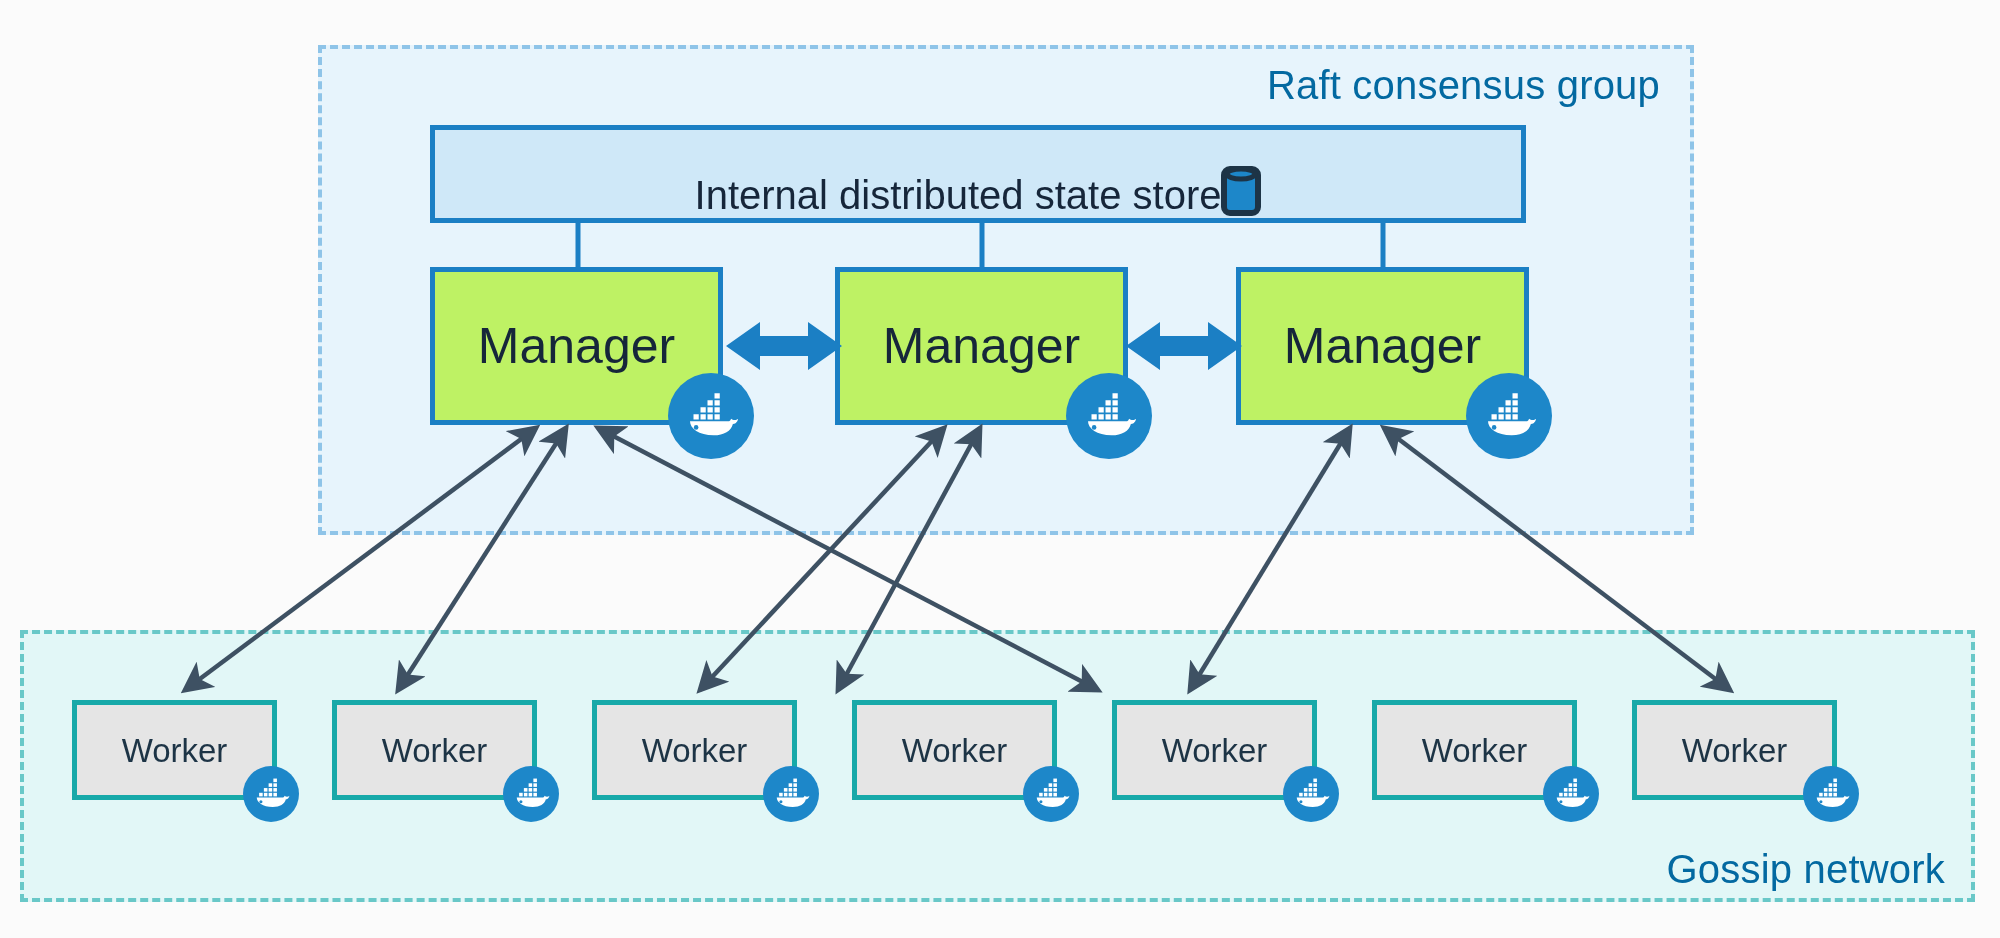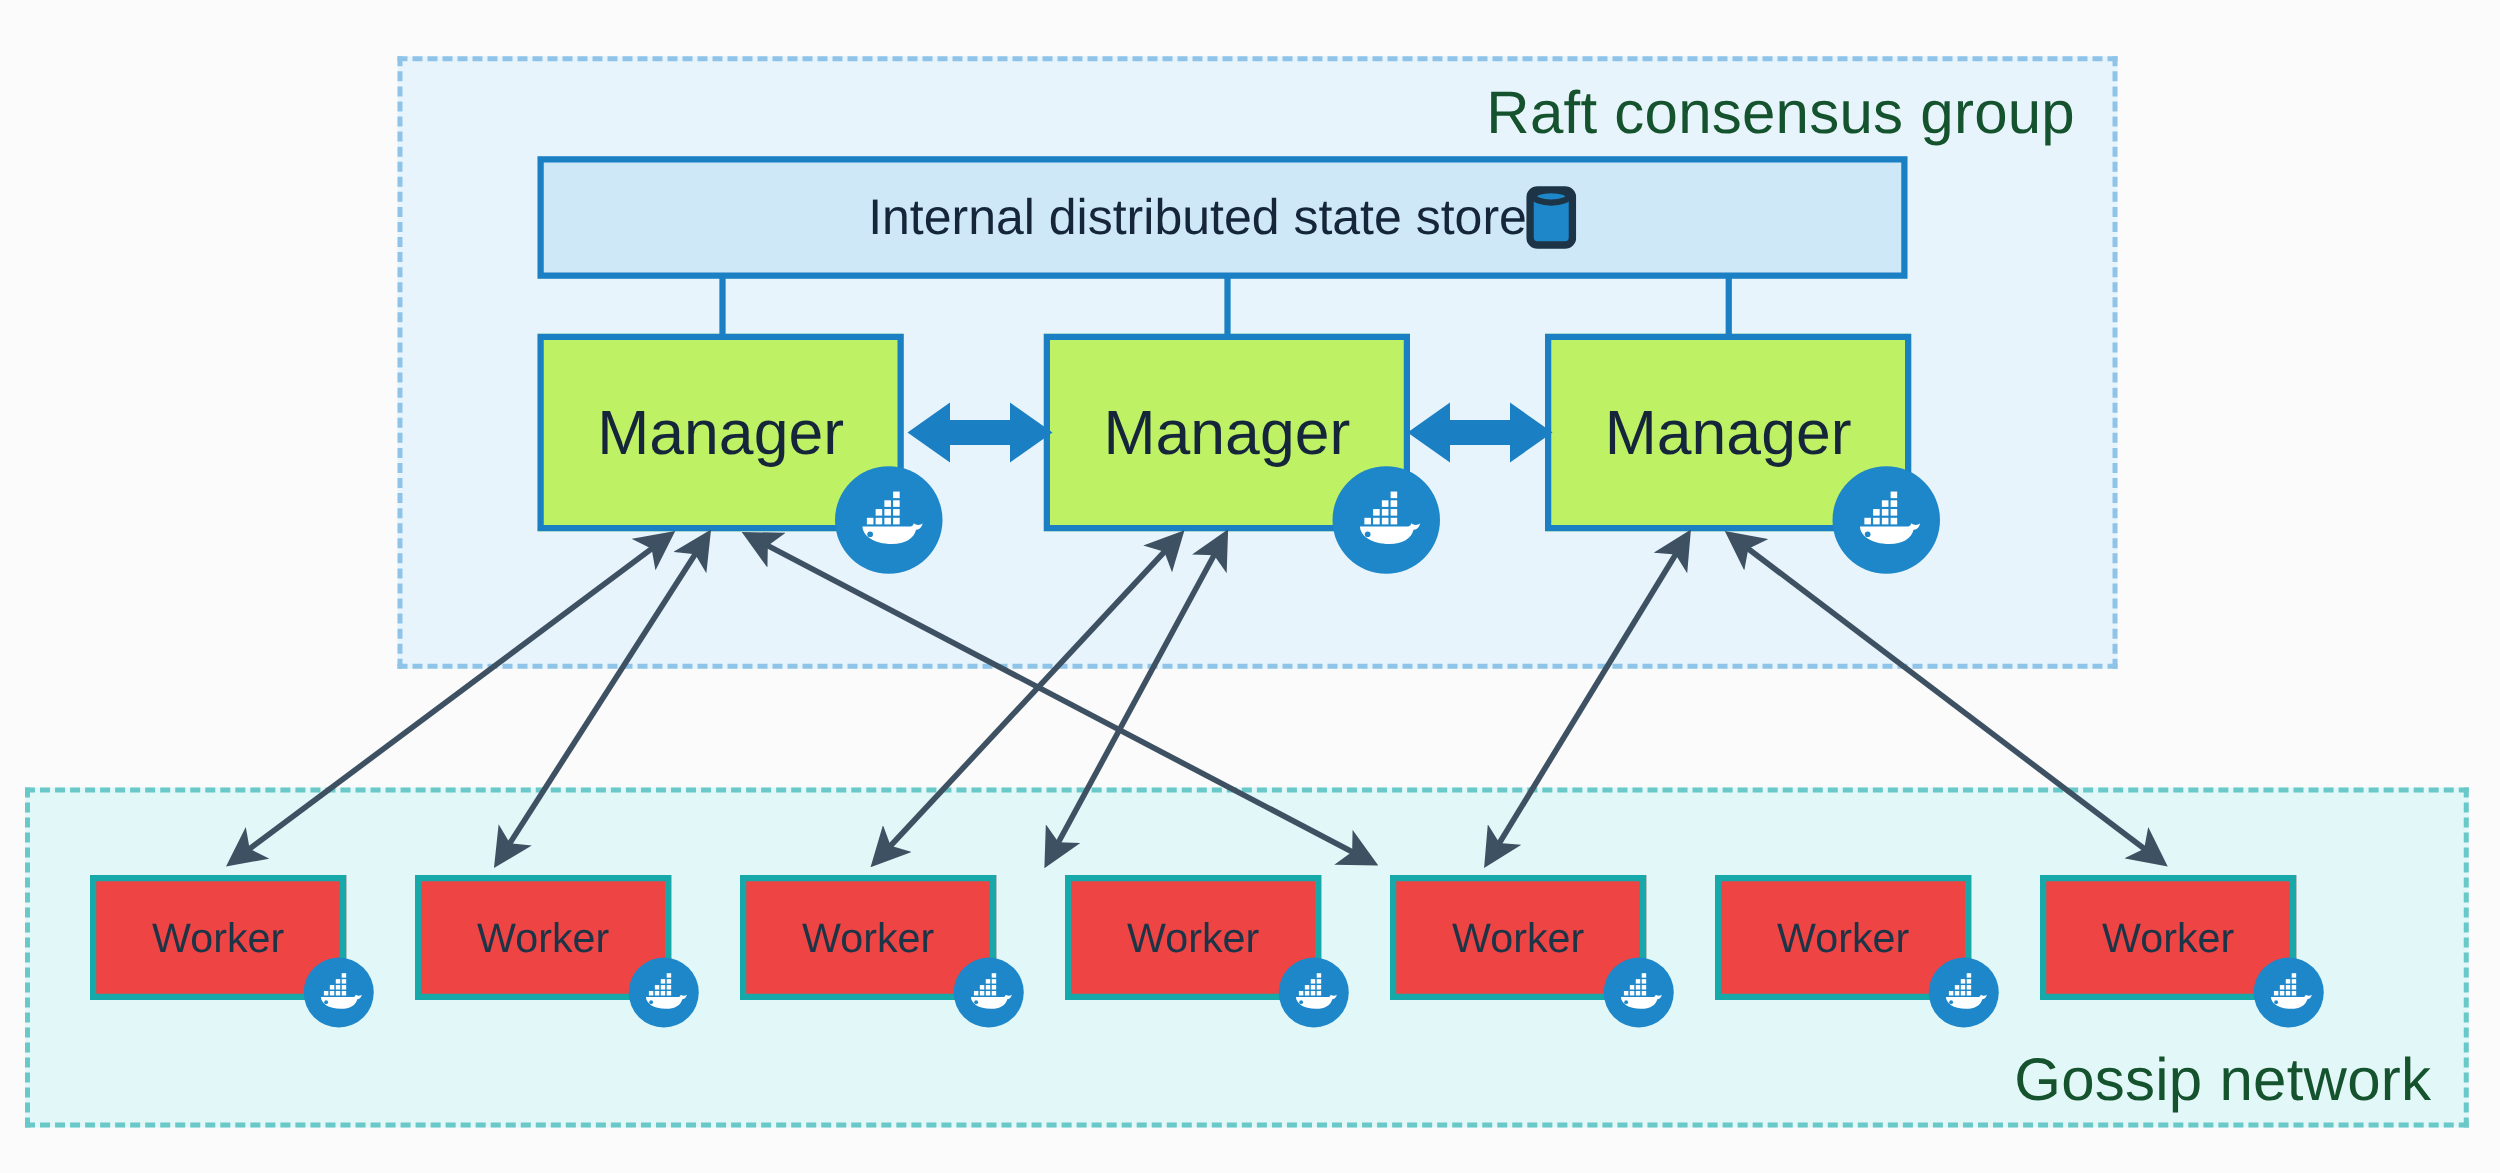--- a/index.html
+++ b/index.html
@@ -18,35 +18,35 @@
     background:#e7f4fc;
     border:4px dashed #8fc4e8;
   }
   #gossip-group{
     left:20px;top:630px;width:1955px;height:272px;
     background:#e2f7f7;
     border:4px dashed #69c8c8;
   }
   .group-label{
     position:absolute;
-    color:#14532d;
-    font-size:48px;
+    color:#0369a1;
+    font-size:40px;
     white-space:nowrap;
     letter-spacing:.2px;
   }
   #raft-label{right:30px;top:14px;}
   #gossip-label{right:26px;bottom:6px;}
 
   
   #state-store{
     position:absolute;left:430px;top:125px;width:1096px;height:98px;
     box-sizing:border-box;
     background:#cfe8f8;
     border:5px solid #1b7fc4;
-    display:flex;align-items:center;justify-content:center;
+    display:flex;align-items:flex-end;justify-content:center;
   }
   #state-store .ss-text{
     color:#16263a;font-size:40px;white-space:nowrap;
   }
 
   
   .db-icon{width:40px;height:54px;display:block;}
 
   
   .manager-box{
@@ -64,21 +64,21 @@
     line-height:1;
   }
   #manager-1{left:430px;}
   #manager-2{left:835px;}
   #manager-3{left:1236px;}
 
   
   .worker-box{
     position:absolute;top:700px;width:205px;height:100px;
     box-sizing:border-box;
-    background:#ef4444;
+    background:#e5e5e5;
     border:5px solid #17a9a9;
   }
   .worker-box .wk-label{
     position:absolute;left:0;right:0;top:50%;
     transform:translateY(-50%);
     text-align:center;
     color:#1d3446;
     font-size:33px;
     line-height:1;
   }

